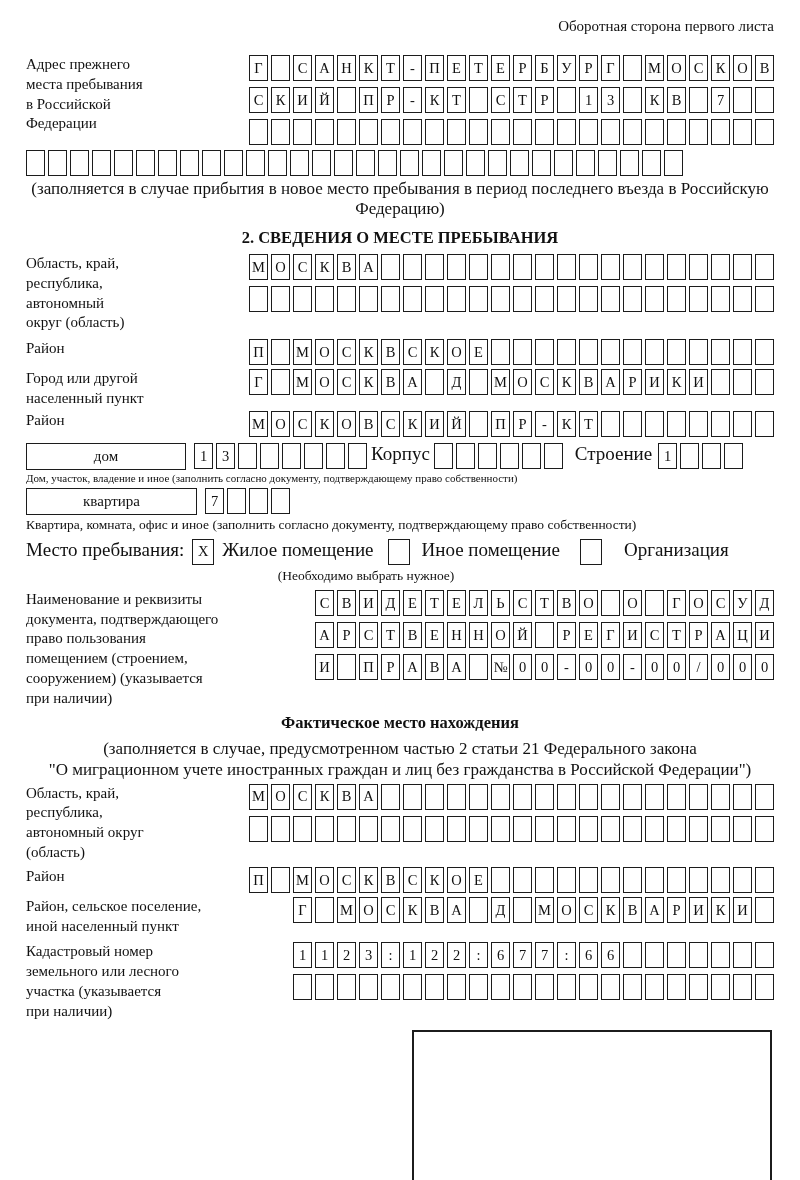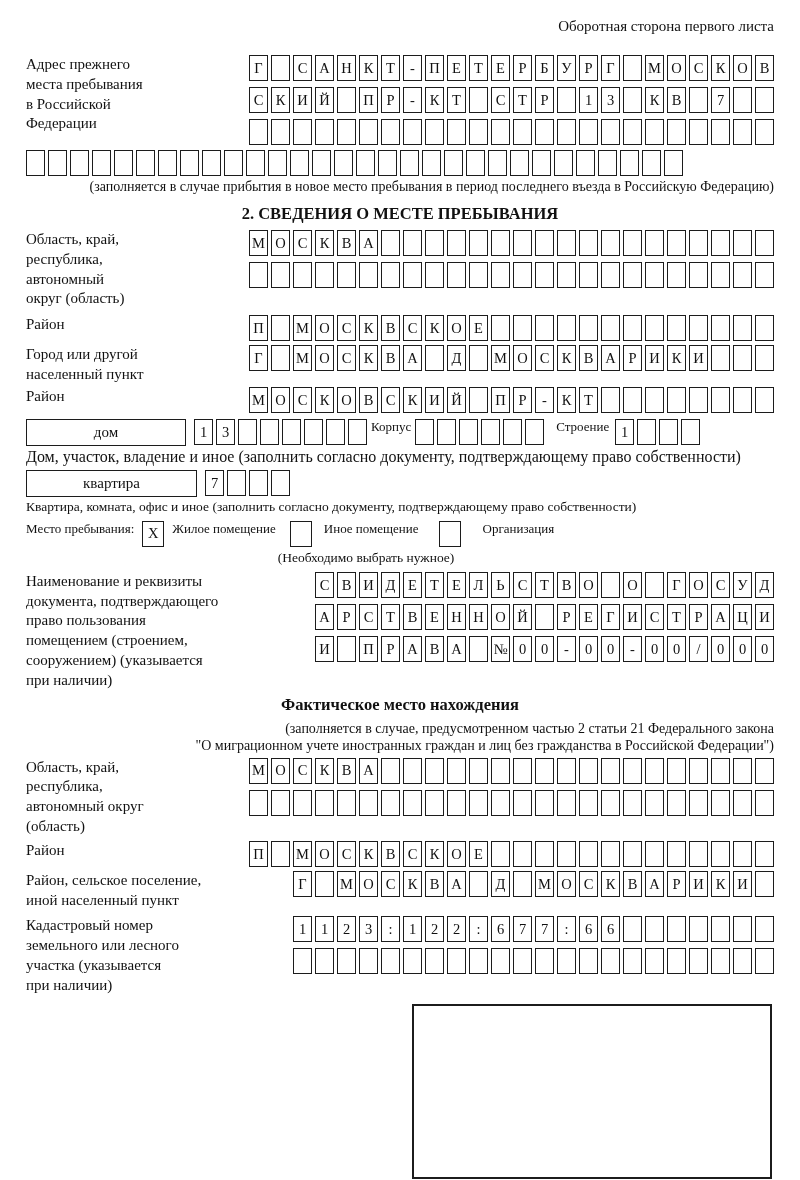--- a/index.html
+++ b/index.html
@@ -15,29 +15,29 @@
   .lbl { font-size:15px; line-height:1.32; white-space:pre-line; }
   .cellcol { display:flex; flex-direction:column; gap:6px; }
   .cellrow { display:flex; }
   .cell {
     width:19px; height:26px; border:1.6px solid #1c1c1c; margin-right:3px;
     display:flex; align-items:center; justify-content:center;
     font-size:14.5px; line-height:1;
   }
   .cell:last-child { margin-right:0; }
   .fullrow { margin-top:5px; }
-  .note { text-align:right; font-size:14px; margin-top:3px;font-family:Liberation Serif, serif; }
+  .note { text-align:center; font-size:17px; margin-top:3px;font-family:Liberation Serif, serif; }
   .sect-title { text-align:center; font-size:16.5px; font-weight:bold; margin-top:9px; }
   .mt2{margin-top:2px;} .mt4{margin-top:4px;} .mt6{margin-top:6px;}
   .labelbox {
     border:1.6px solid #1c1c1c; height:27px; display:flex;
     align-items:center; justify-content:center; font-size:15px;
   }
   .inline-row { display:flex; align-items:flex-start; }
-  .inline-lbl { font-size:13px; white-space:nowrap; }
+  .inline-lbl { font-size:19px; white-space:nowrap; }
   .chk {
     width:22px; height:26px; border:1.6px solid #1c1c1c; flex:none;
     display:flex; align-items:center; justify-content:center; font-size:14.5px;
   }
   .stay-note { font-size:13.5px; margin-top:3px; margin-left:150px; width:380px; text-align:center; }
   .mark-wrap { width:380px; margin-left:auto; margin-top:8px; }
   .mark-box { width:360px; height:175px; border:2px solid #1c1c1c; margin-left:18px; background:#fff; }
   .top-align { align-items:flex-start; }
 </style>
 </head>
@@ -341,21 +341,21 @@
       <span class="cell"></span>
     </div>
   <div class="inline-lbl" style="margin:0 6px 0 12px;">Строение</div>
   <div class="cellrow">
       <span class="cell">1</span>
       <span class="cell"></span>
       <span class="cell"></span>
       <span class="cell"></span>
     </div>
 </div>
-<div class="mt2" style="font-size:16px;">Дом, участок, владение и иное (заполнить согласно документу, подтверждающему право собственности)</div>
+<div class="mt2" style="font-size:11px;">Дом, участок, владение и иное (заполнить согласно документу, подтверждающему право собственности)</div>
 
 <div class="inline-row mt4">
   <div class="labelbox" style="width:171px;">квартира</div>
   <div class="cellrow" style="margin-left:8px;">
       <span class="cell">7</span>
       <span class="cell"></span>
       <span class="cell"></span>
       <span class="cell"></span>
     </div>
 </div>

